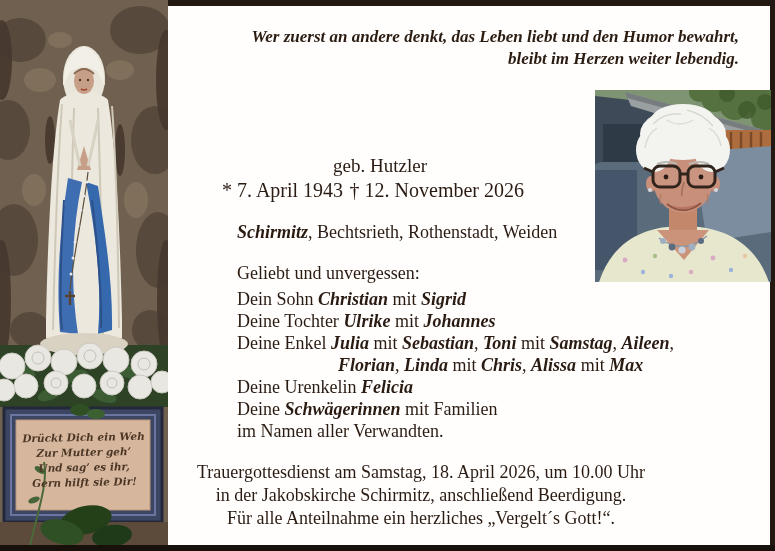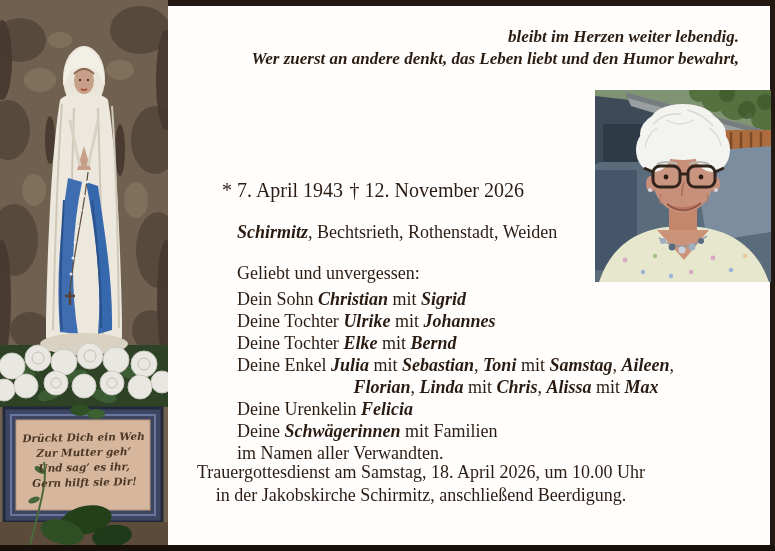--- a/index.html
+++ b/index.html
@@ -32,21 +32,21 @@
     position:absolute; top:26px; right:36px; text-align:right;
     font-size:17px; line-height:22px; font-weight:bold; font-style:italic; color:#2b1c12;
   }
   .name-block { position:absolute; left:222px; top:96px; width:316px; text-align:center; }
   .name  { font-size:55px; line-height:58px; letter-spacing:0; }
   .maiden{ position:absolute; left:222px; top:155px; width:316px; text-align:center; font-size:19px; }
   .dates { position:absolute; left:222px; top:179px; width:302px; display:flex; justify-content:space-between; font-size:20px; }
   .places{ position:absolute; left:237px; top:222px; font-size:18px; }
   .geliebt{ position:absolute; left:237px; top:263px; font-size:18px; }
   .family{ position:absolute; left:237px; top:288px; font-size:18px; line-height:22px; }
-  .family .indent { padding-left:101px;text-align:center; }
+  .family .indent { padding-left:101px; }
   .funeral{ position:absolute; left:197px; top:461px; font-size:18px; line-height:23px;text-align:center; }
 </style>
 </head>
 <body>
 
 <div class="page">
 
   <div class="left-photo">
     <svg width="168" height="545" viewBox="0 0 168 545">
 
@@ -171,46 +171,47 @@
       <div>Und sag’ es ihr,</div>
       <div>Gern hilft sie Dir!</div>
     </div>
   </div>
 
   <div class="border-top"></div>
   <div class="border-right"></div>
   <div class="border-bottom"></div>
 
   <div class="quote">
+    <div>Wer zuerst an andere denkt, das Leben liebt und den Humor bewahrt,</div>
     <div>bleibt im Herzen weiter lebendig.</div>
-    <div>Wer zuerst an andere denkt, das Leben liebt und den Humor bewahrt,</div>
-  </div>
-
+  </div>
+
+  <div class="maiden">geb. Hutzler</div>
   <div class="dates">
     <span>* 7. April 1943</span>
     <span>† 12. November 2026</span>
   </div>
 
   <div class="places"><span class="b">Schirmitz</span><span>, Bechtsrieth, Rothenstadt, Weiden</span></div>
 
   <div class="geliebt">Geliebt und unvergessen:</div>
   <div class="family">
     <div><span>Dein Sohn </span><span class="b">Christian</span><span> mit </span><span class="b">Sigrid</span></div>
     <div><span>Deine Tochter </span><span class="b">Ulrike</span><span> mit </span><span class="b">Johannes</span></div>
-    <div><span>Deine Tochter </span><span class="b">Elke</span><span> mit </span><span class="b">Bernd</span></div>
     <div><span>Deine Enkel </span><span class="b">Julia</span><span> mit </span><span class="b">Sebastian</span><span>, </span><span class="b">Toni</span><span> mit </span><span class="b">Samstag</span><span>, </span><span class="b">Aileen</span><span>,</span></div>
     <div class="indent"><span class="b">Florian</span><span>, </span><span class="b">Linda</span><span> mit </span><span class="b">Chris</span><span>, </span><span class="b">Alissa</span><span> mit </span><span class="b">Max</span></div>
     <div><span>Deine Urenkelin </span><span class="b">Felicia</span></div>
     <div><span>Deine </span><span class="b">Schwägerinnen</span><span> mit Familien</span></div>
     <div><span>im Namen aller Verwandten.</span></div>
   </div>
 
   <div class="funeral">
     <div>Trauergottesdienst am Samstag, 18. April 2026, um 10.00 Uhr</div>
     <div>in der Jakobskirche Schirmitz, anschließend Beerdigung.</div>
+    <div>Für alle Anteilnahme ein herzliches „Vergelt´s Gott!“.</div>
   </div>
 
   <div class="right-photo">
     <svg width="176" height="192" viewBox="0 0 176 192">
 
       <rect x="0" y="0" width="176" height="60" fill="#7f9472"></rect>
       <g fill="#55713f">
         <circle cx="120" cy="8" r="14"></circle>
           <circle cx="140" cy="14" r="16"></circle>
           <circle cx="162" cy="8" r="16"></circle>

